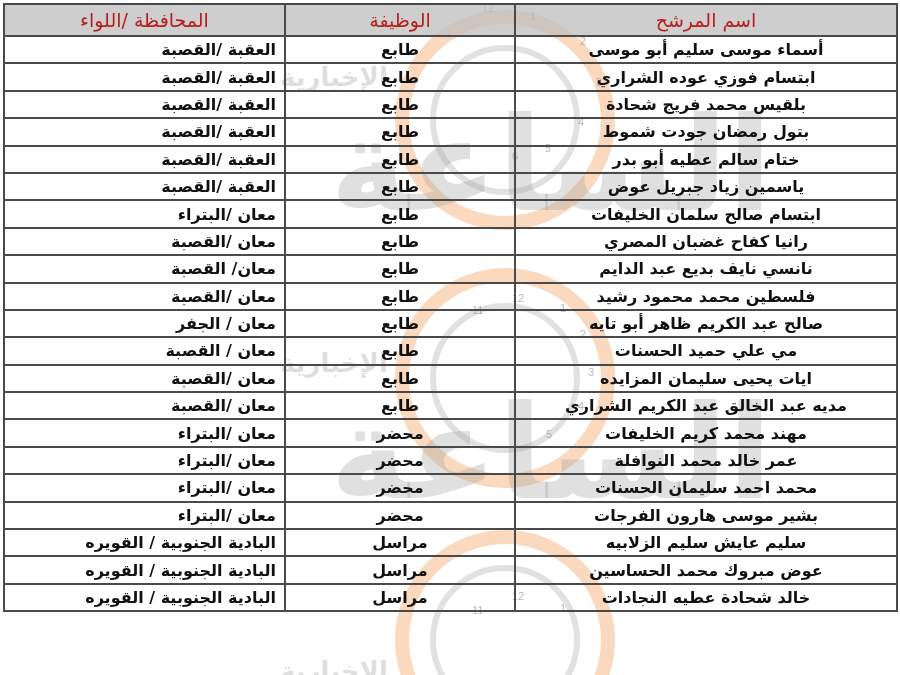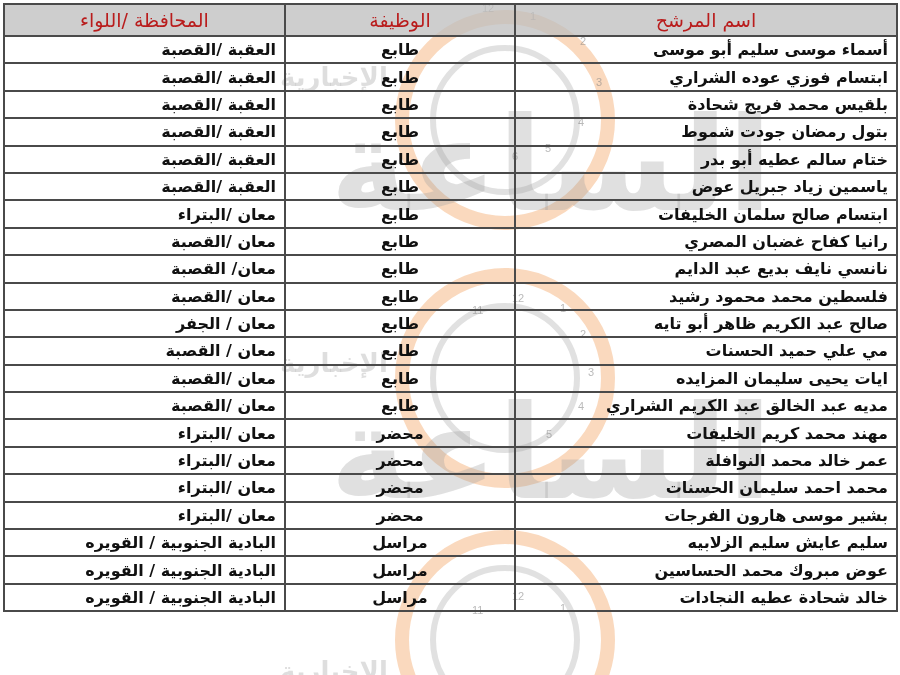--- a/index.html
+++ b/index.html
@@ -51,21 +51,21 @@
       line-height: 30px;
     }
     table.roster td {
       font-weight: bold;
       font-size: 16px;
       background: transparent;
     }
     col.c-name { width: 382px; }
     col.c-job { width: 230px; }
     col.c-gov { width: 281px; }
-    td.name { text-align: right; padding-right: 30px; }
+    td.name { text-align: center; padding-right: 30px; }
     td.job { text-align: center; }
     td.gov { padding-left: 60px; }
     th.h-name { text-align: center; }
     th.h-job { text-align: center; }
     th.h-gov { text-align: center; }
 
     
     .watermark {
       position: absolute;
       left: 0;

